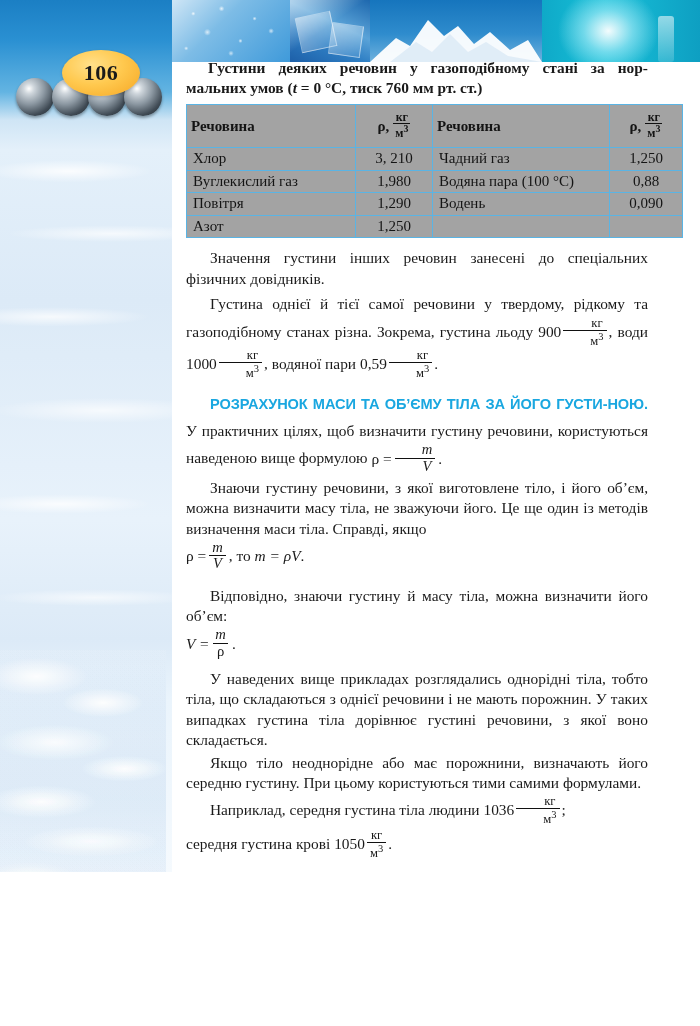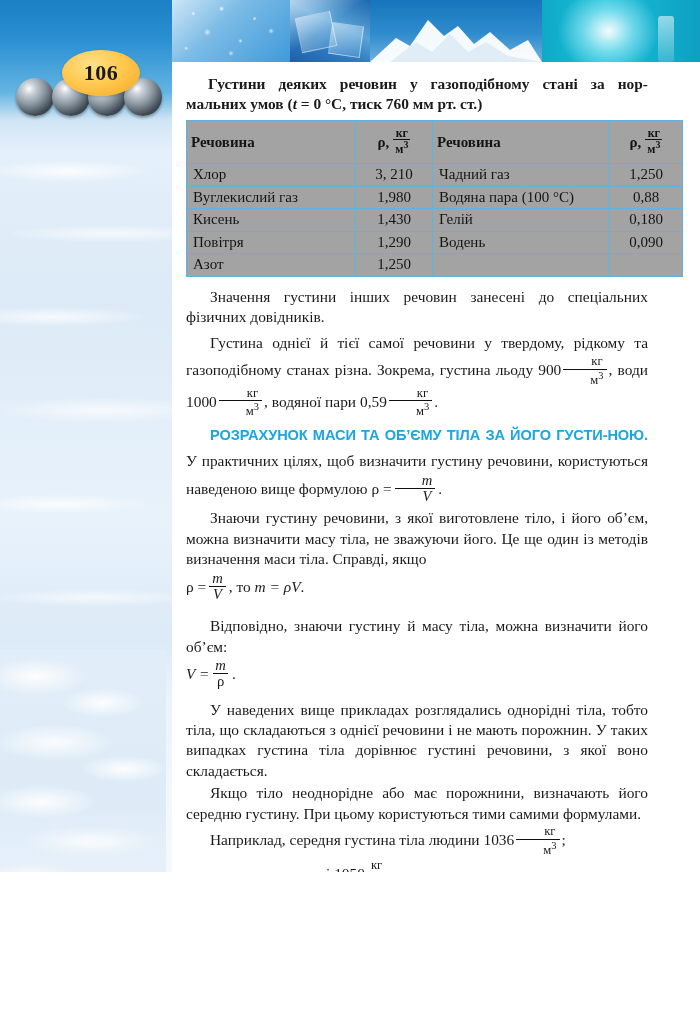--- a/index.html
+++ b/index.html
@@ -173,21 +173,21 @@
     font-family: "Liberation Serif", serif;
     font-weight: bold;
     font-size: 22px;
     color: #1a1a1a;
     letter-spacing: .5px;
   }
 
   
   .content {
     position: absolute;
-    left: 186px; top: 74px;
+    left: 186px; top: 58px;
     width: 462px;
     color: #1a1a1a;
     font-size: 15.4px;
     line-height: 1.30;
     text-align: justify;
   }
 
   .tbl-title {
     font-weight: bold;
     font-size: 15.4px;
@@ -369,26 +369,20 @@
           <td>Чадний газ</td>
           <td class="num">1,250</td>
         </tr>
         <tr>
           <td>Вуглекислий газ</td>
           <td class="num">1,980</td>
           <td>Водяна пара (100 °C)</td>
           <td class="num">0,88</td>
         </tr>
         <tr>
-          <td>Кисень</td>
-          <td class="num">1,430</td>
-          <td>Гелій</td>
-          <td class="num">0,180</td>
-        </tr>
-        <tr>
           <td>Повітря</td>
           <td class="num">1,290</td>
           <td>Водень</td>
           <td class="num">0,090</td>
         </tr>
         <tr>
           <td>Азот</td>
           <td class="num">1,250</td>
           <td></td>
           <td class="num"></td>
@@ -404,21 +398,21 @@
           <span class="b"><span>м</span><sup>3</sup></span>
         </span><span>, води 1000</span><span class="ifrac">
           <span class="t">кг</span>
           <span class="b"><span>м</span><sup>3</sup></span>
         </span><span>, водяної пари 0,59</span><span class="ifrac">
           <span class="t">кг</span>
           <span class="b"><span>м</span><sup>3</sup></span>
         </span><span>.</span>
     </p>
 
-    <p class="para tall" style="margin-top:2px">
+    <p class="para tall" style="margin-top:10px">
       <span class="section-head">РОЗРАХУНОК МАСИ ТА ОБ’ЄМУ ТІЛА ЗА ЙОГО ГУСТИ-НОЮ.</span>
       <span>У практичних цілях, щоб визначити густину речовини, користуються  наведеною вище формулою</span>
       <span class="nb"><span>ρ =</span><span class="mfrac">
             <span class="t">m</span>
             <span class="b">V</span>
           </span><span>.</span></span>
     </p>
 
     <p class="para">
       <span>Знаючи густину речовини, з якої виготовлене тіло, і його об’єм, можна визначити масу тіла, не зважуючи його. Це ще один із методів визначення маси тіла. Справді, якщо</span>

